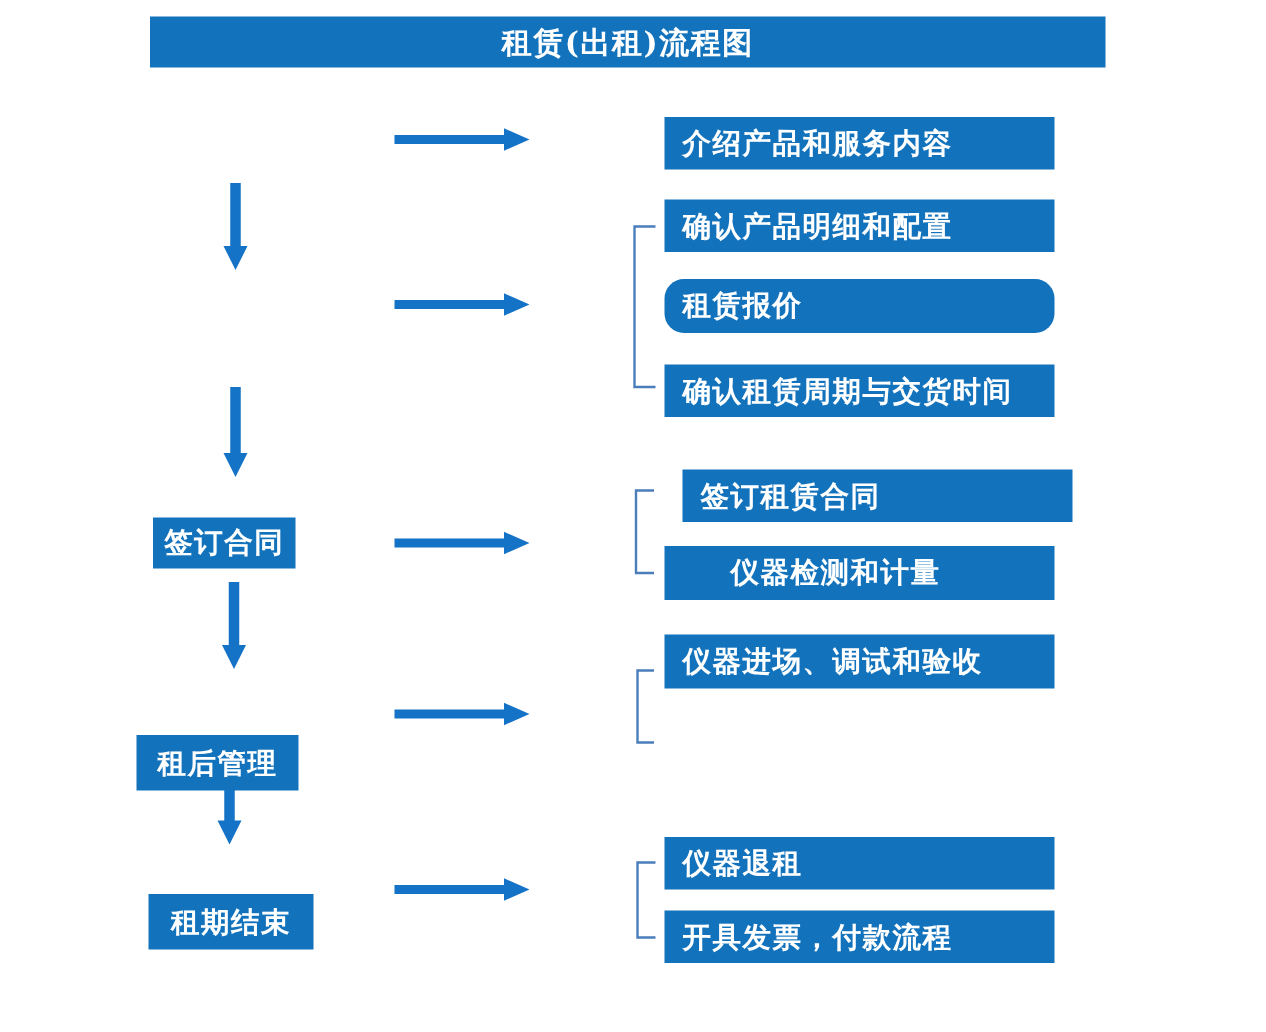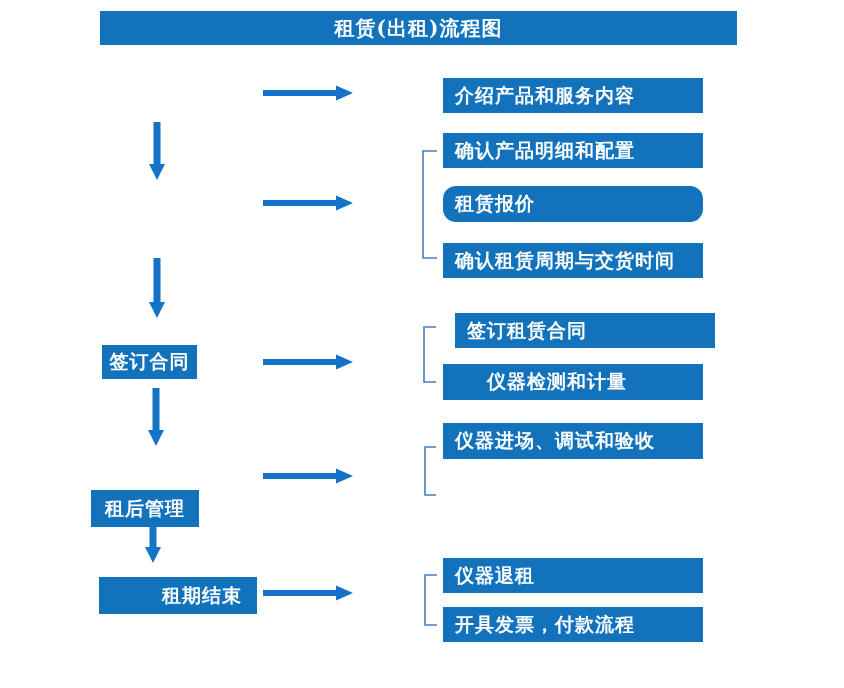--- a/index.html
+++ b/index.html
@@ -17,21 +17,21 @@
     font-weight:bold;font-size:19px;display:flex;align-items:center;
     white-space:nowrap;letter-spacing:1px;
   }
   .lbox{justify-content:center;}
   .rbox{justify-content:flex-start;padding-left:12px;box-sizing:border-box;}
   
   .l1{left:103px;top:78px; width:122px;height:36px;}
   .l2{left:102px;top:186px;width:125px;height:36px;}
   .l3{left:102px;top:345px;width:95px;height:34px;}
   .l4{left:91px;top:458px;width:108px;height:37px;margin-top:32px;}
-  .l5{left:99px; top:577px;width:110px;height:37px;padding-left:48px;}
+  .l5{left:99px; top:596px;width:110px;height:37px;}
   
   .rbox{left:443px;width:260px;height:35px;}
   .r1{top:78px;}  .r2{top:133px;} .r3{top:186px;height:36px;border-radius:13px;} .r4{top:243px;}
   .r5{top:313px;margin-left:12px;} .r6{top:364px;height:36px;padding-left:44px;} .r7{top:423px;height:36px;}
   .r8{top:492px;} .r9{top:558px;} .r10{top:607px;text-align:right;}
   svg.overlay{position:absolute;left:0;top:0;width:844px;height:688px;}
   .arrow{fill:var(--arrow-blue,#1473C6);}
   .bracket{fill:none;stroke:var(--bracket-blue,#4A7EBB);stroke-width:1.6px;}
 </style>
 </head>

